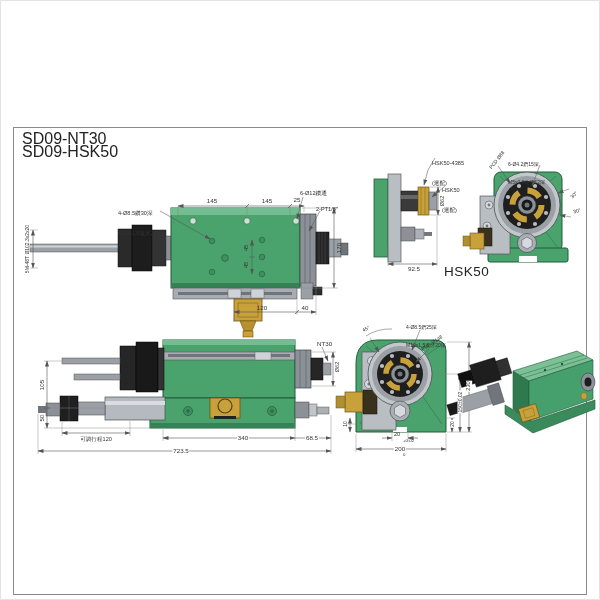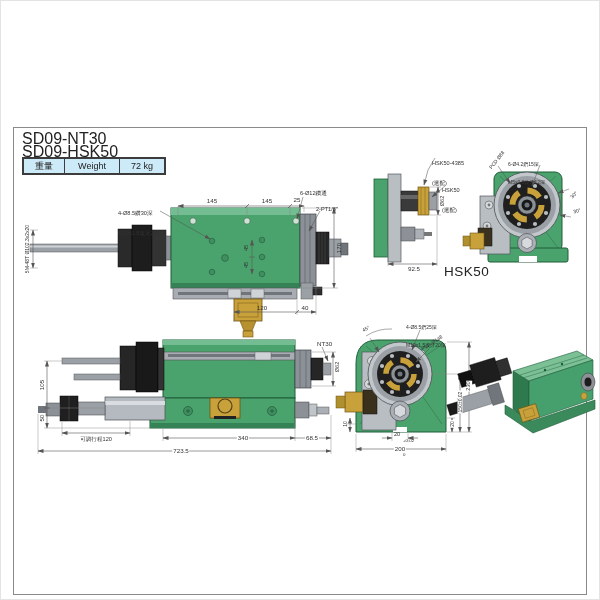--- a/index.html
+++ b/index.html
@@ -333,25 +333,20 @@
         <rect x="524" y="409" width="10" height="8" fill="none" stroke="#8a6b20" stroke-width="0.5"></rect>
       </g>
       <ellipse cx="588" cy="382" rx="7" ry="9" fill="#8b9197" stroke="#333" stroke-width="0.5"></ellipse>
       <ellipse cx="588" cy="382" rx="3.5" ry="4.5" fill="#1d1d1d"></ellipse>
       <ellipse cx="584" cy="396" rx="3" ry="3.5" fill="#c9a13b" stroke="#6e5413" stroke-width="0.4"></ellipse>
     </g>
   </svg>
 
   <span class="ttl" style="left:22px;top:130px">SD09-NT30</span>
   <span class="ttl" style="left:22px;top:143px">SD09-HSK50</span>
-  <div id="wtable">
-    <div class="cell w1">重量</div>
-    <div class="cell w2">Weight</div>
-    <div class="cell w3">72 kg</div>
-  </div>
 
   <div class="lab anch blk f55" style="left:118px;top:197px;line-height:6.5px">
     <span>4-Ø8.5鑽30深</span>
     <span>M10x1.5攻牙25深</span>
   </div>
   <span class="lab f6" style="left:212px;top:201px">145</span>
   <span class="lab f6" style="left:267px;top:201px">145</span>
   <span class="lab f6" style="left:297px;top:200px">25</span>
   <span class="lab anch f55" style="left:300px;top:191px">6-Ø12鑽通</span>
   <span class="lab anch f55" style="left:316px;top:207px">2-PT1/8"</span>

